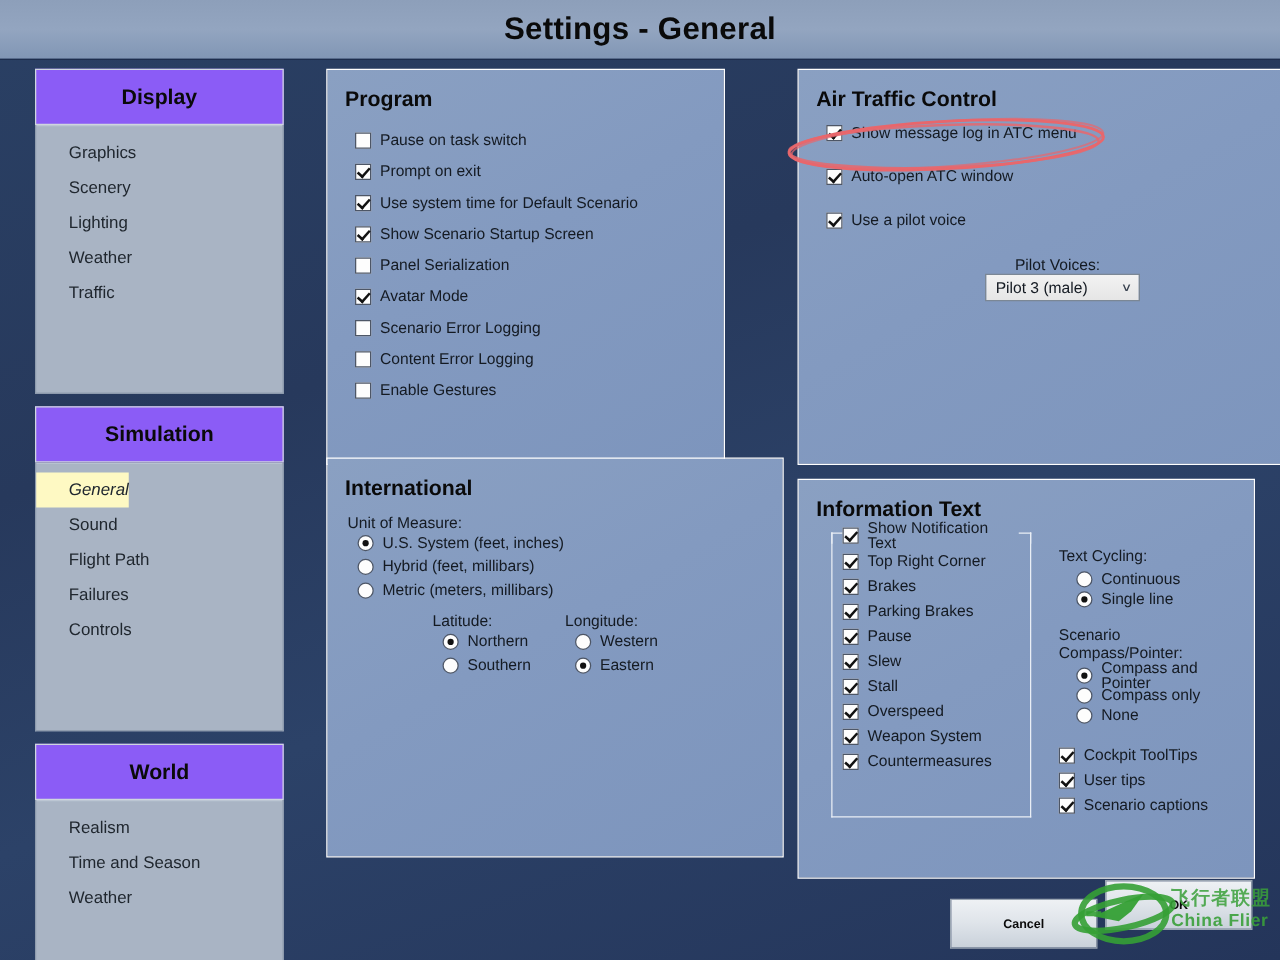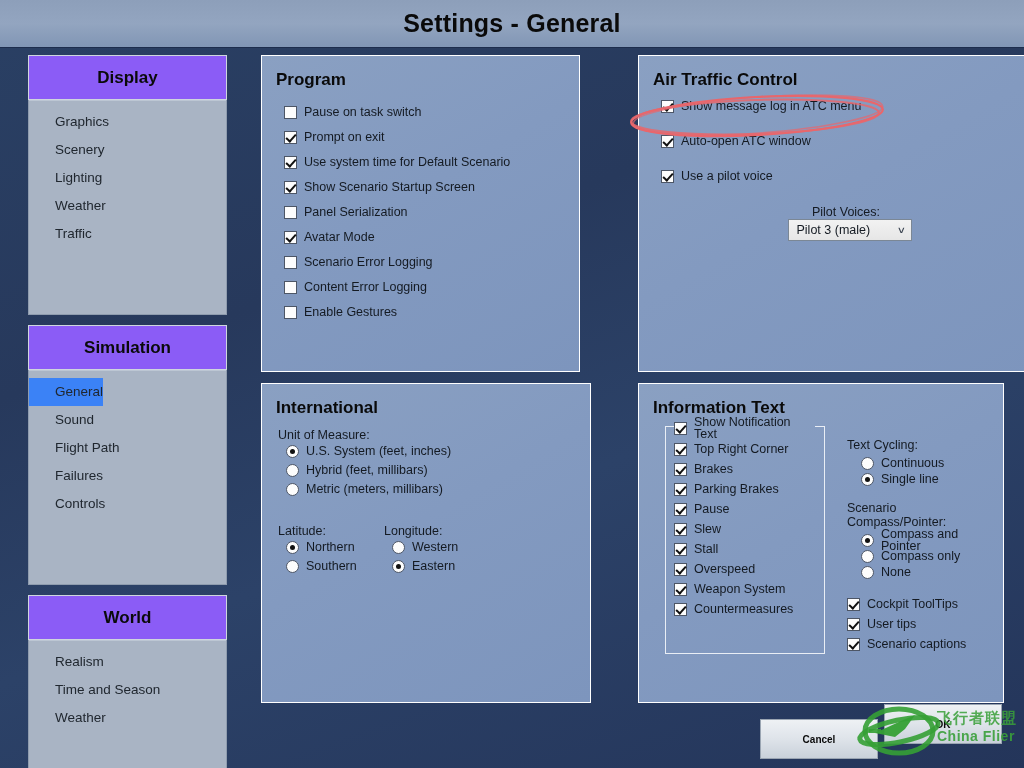--- a/index.html
+++ b/index.html
@@ -45,38 +45,39 @@
     padding: 8px 0 10px 0;
     box-shadow: inset 0 1px 0 #bcc6d3;
   }
   .nav-item {
     height: 28px; line-height: 28px;
     padding-left: 26px;
     font-size: 13.5px; color: #20272f;
     cursor: pointer;
   }
   .nav-item.selected {
-    background: #3b82f6;
+    background: #fef9c3;
     width: 74px;
+    font-style: italic;
   }
   .nav-gap { height: 10px; }
 
   
   .panel {
     position: absolute;
     background: linear-gradient(150deg, #8aa0c2 0%, #839ac0 45%, #7d95bd 100%);
     border: 1px solid #ffffff;
   }
   .panel-title {
     font-size: 17px; font-weight: bold; color: #0a0a0a;
     margin: 14px 0 10px 14px;
   }
   #panel-program      { left: 261px; top: 55px;  width: 319px; height: 317px; }
   #panel-atc          { left: 638px; top: 55px;  width: 410px; height: 317px; }
-  #panel-international{ left: 261px; top: 383px; width: 330px; height: 320px; }
+  #panel-international{ left: 261px; top: 366px; width: 366px; height: 320px; }
   #panel-infotext     { left: 638px; top: 383px; width: 366px; height: 320px; }
 
   
   .row {
     display: flex; align-items: center;
     font-size: 12.5px; color: #141a22;
     line-height: 1;
   }
   .cb {
     width: 13px; height: 13px; flex: 0 0 13px;
@@ -133,21 +134,21 @@
     cursor: pointer;
   }
   #pilot-voice-select .chev {
     font-size: 9px; color: #3a4350; transform: scaleX(1.4);
   }
 
   
   #intl-body { margin-left: 16px; margin-top: 4px; }
   #intl-body .sub { margin-left: 8px; }
   #intl-body .row { height: 19px; }
-  .lat-long { display: flex; margin-top: 25px; }
+  .lat-long { display: flex; margin-top: 8px; justify-content: center; }
   .lat-col { width: 106px; }
 
   
   #info-wrap { display: flex; margin-top: -2px; }
   #info-groupbox {
     position: relative;
     margin-left: 26px;
     width: 160px;
     border: 1px solid #e9eef5;
     border-top: none;

